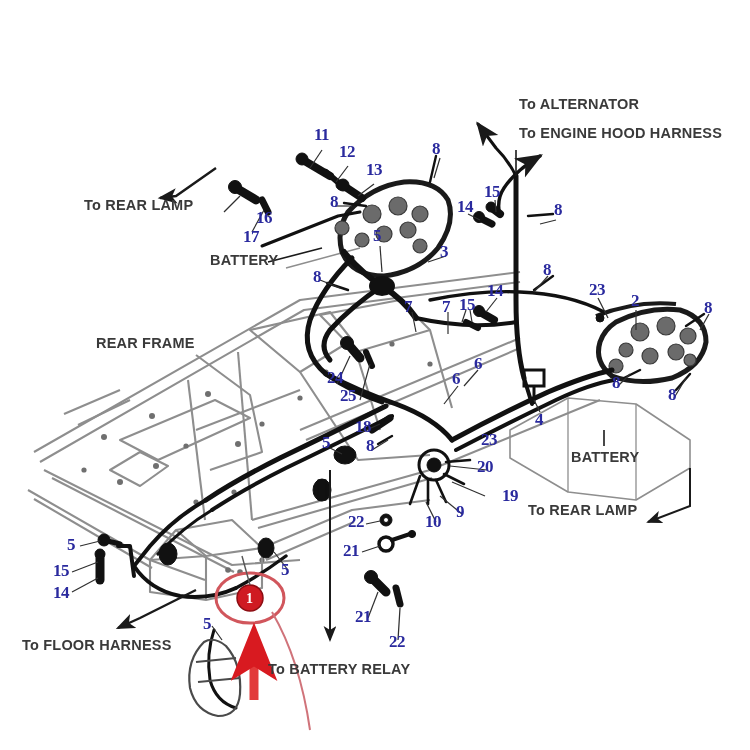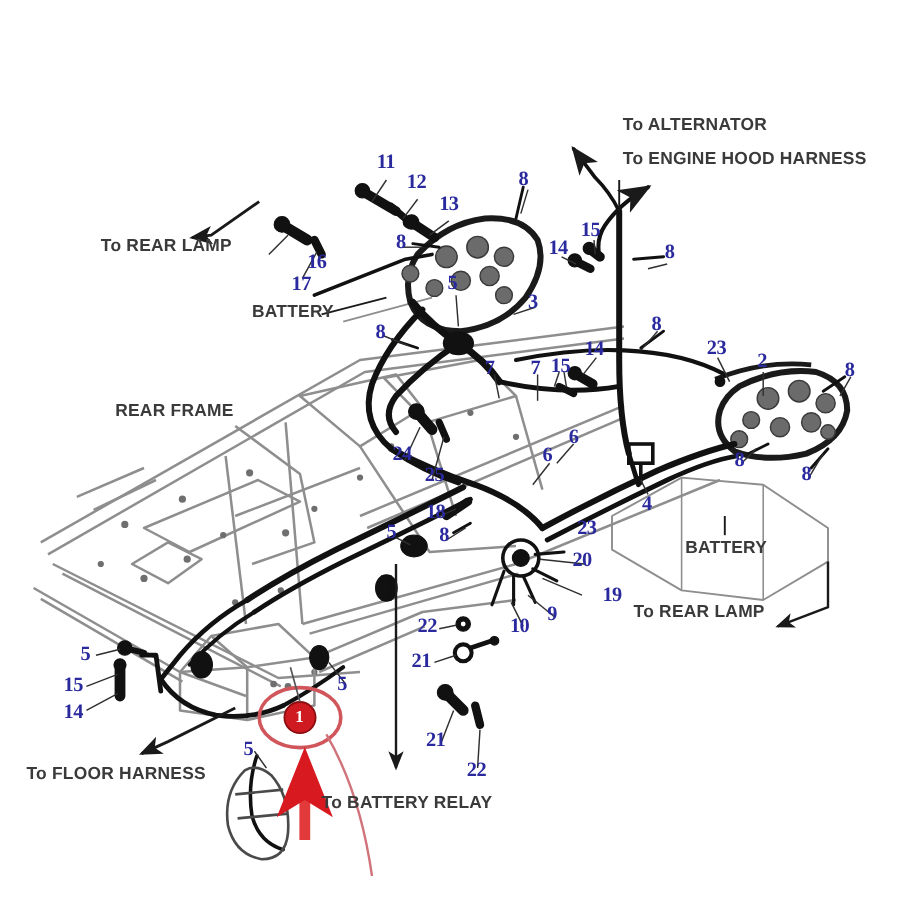--- a/index.html
+++ b/index.html
@@ -417,21 +417,21 @@
     <span class="num" style="left:543px;top:261px;">8</span>
     <span class="num" style="left:313px;top:268px;">8</span>
     <span class="num" style="left:589px;top:281px;">23</span>
     <span class="num" style="left:631px;top:292px;">2</span>
     <span class="num" style="left:704px;top:299px;">8</span>
     <span class="num" style="left:404px;top:298px;">7</span>
     <span class="num" style="left:442px;top:298px;">7</span>
     <span class="num" style="left:459px;top:296px;">15</span>
     <span class="num" style="left:487px;top:282px;">14</span>
     <span class="num" style="left:327px;top:369px;">24</span>
-    <span class="num" style="left:354px;top:387px;font-family:Liberation Serif, serif;">25</span>
+    <span class="num" style="left:340px;top:387px;font-family:Liberation Serif, serif;">25</span>
     <span class="num" style="left:474px;top:355px;">6</span>
     <span class="num" style="left:452px;top:370px;">6</span>
     <span class="num" style="left:612px;top:374px;">8</span>
     <span class="num" style="left:668px;top:386px;">8</span>
     <span class="num" style="left:535px;top:411px;">4</span>
     <span class="num" style="left:355px;top:418px;">18</span>
     <span class="num" style="left:322px;top:434px;">5</span>
     <span class="num" style="left:366px;top:437px;">8</span>
     <span class="num" style="left:481px;top:431px;">23</span>
     <span class="num" style="left:477px;top:458px;">20</span>

